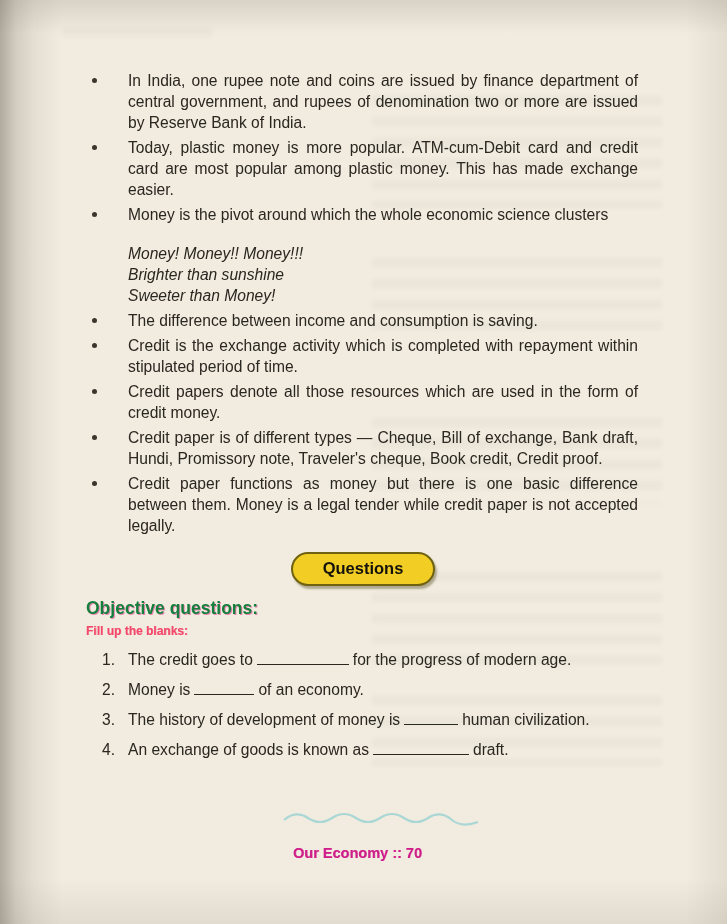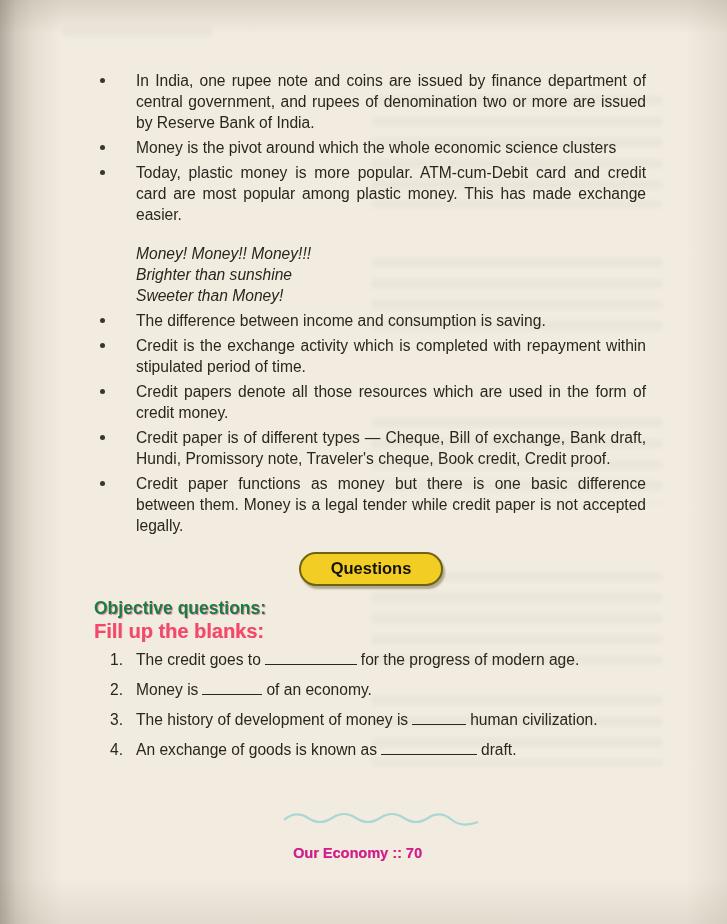--- a/index.html
+++ b/index.html
@@ -15,21 +15,21 @@
       #f1ecdf;
   }
   .bleed{
     position:absolute;
     background:repeating-linear-gradient(180deg, rgba(70,70,66,0.18) 0px, rgba(70,70,66,0.18) 9px, rgba(0,0,0,0) 9px, rgba(0,0,0,0) 21px);
     filter:blur(2px);
     opacity:.22;
     pointer-events:none;
   }
   .content{
-    position:absolute;left:96px;top:70px;width:550px;
+    position:absolute;left:88px;top:70px;width:550px;
     font-size:15.6px;line-height:21px;
   }
   .bullets{list-style:none;margin:0;padding:0;}
   .bullet-item{display:flex;margin:0 0 4px 0;}
   .dot{flex:0 0 40px;padding-top:8px;}
   .dot::before{content:"";display:block;width:5px;height:5px;border-radius:50%;background:#3a362e;margin-left:4px;}
   .btext{flex:1;text-align:justify;}
   .poem{margin:18px 0 4px 40px;font-style:italic;line-height:21px;}
   .poem-line{margin:0;}
   .questions-badge{
@@ -42,21 +42,21 @@
     font-weight:bold;font-size:16.5px;color:#15120c;
     box-shadow:2px 3px 2px rgba(80,70,30,0.40);
   }
   .objective-heading{
     margin:12px 0 2px -2px;
     color:#15803d;font-size:17.5px;font-weight:bold;
     text-shadow:1px 0.6px 0 rgba(230,46,142,0.55);
   }
   .fill-heading{
     margin:2px 0 7px -2px;
-    color:#f3486b;font-size:20px;font-weight:bold;
+    color:#f3486b;font-size:12px;font-weight:bold;
     text-shadow:0.6px 0.4px 0 rgba(243,72,107,0.45);
   }
   .fillups{list-style:none;margin:0;padding:0;}
   .fill-item{display:flex;margin:0 0 9px 0;}
   .qnum{flex:0 0 26px;margin-left:14px;}
   .qtext{flex:1;text-align:justify;}
   .blank{display:inline-block;border-bottom:1.2px solid #2a2620;height:0.95em;margin:0 4px;vertical-align:baseline;}
   .w90{width:92px;} .w58{width:60px;} .w52{width:54px;} .w95{width:96px;}
   .squiggle{position:absolute;left:282px;top:808px;pointer-events:none;}
   .footer{
@@ -78,25 +78,25 @@
 
 <div class="content">
 
   <ul class="bullets">
     <li class="bullet-item">
       <span class="dot"></span>
       <span class="btext">In India, one rupee note and coins are issued by finance department of central government, and rupees of denomination two or more are issued by Reserve Bank of India.</span>
     </li>
     <li class="bullet-item">
       <span class="dot"></span>
-      <span class="btext">Money is the pivot around which the whole economic science clusters</span>
+      <span class="btext">Today, plastic money is more popular. ATM-cum-Debit card and credit card are most popular among plastic money. This has made exchange easier.</span>
     </li>
     <li class="bullet-item">
       <span class="dot"></span>
-      <span class="btext">Today, plastic money is more popular. ATM-cum-Debit card and credit card are most popular among plastic money. This has made exchange easier.</span>
+      <span class="btext">Money is the pivot around which the whole economic science clusters</span>
     </li>
   </ul>
 
   <div class="poem">
     <p class="poem-line">Money! Money!! Money!!!</p>
     <p class="poem-line">Brighter than sunshine</p>
     <p class="poem-line">Sweeter than Money!</p>
   </div>
 
   <ul class="bullets">

